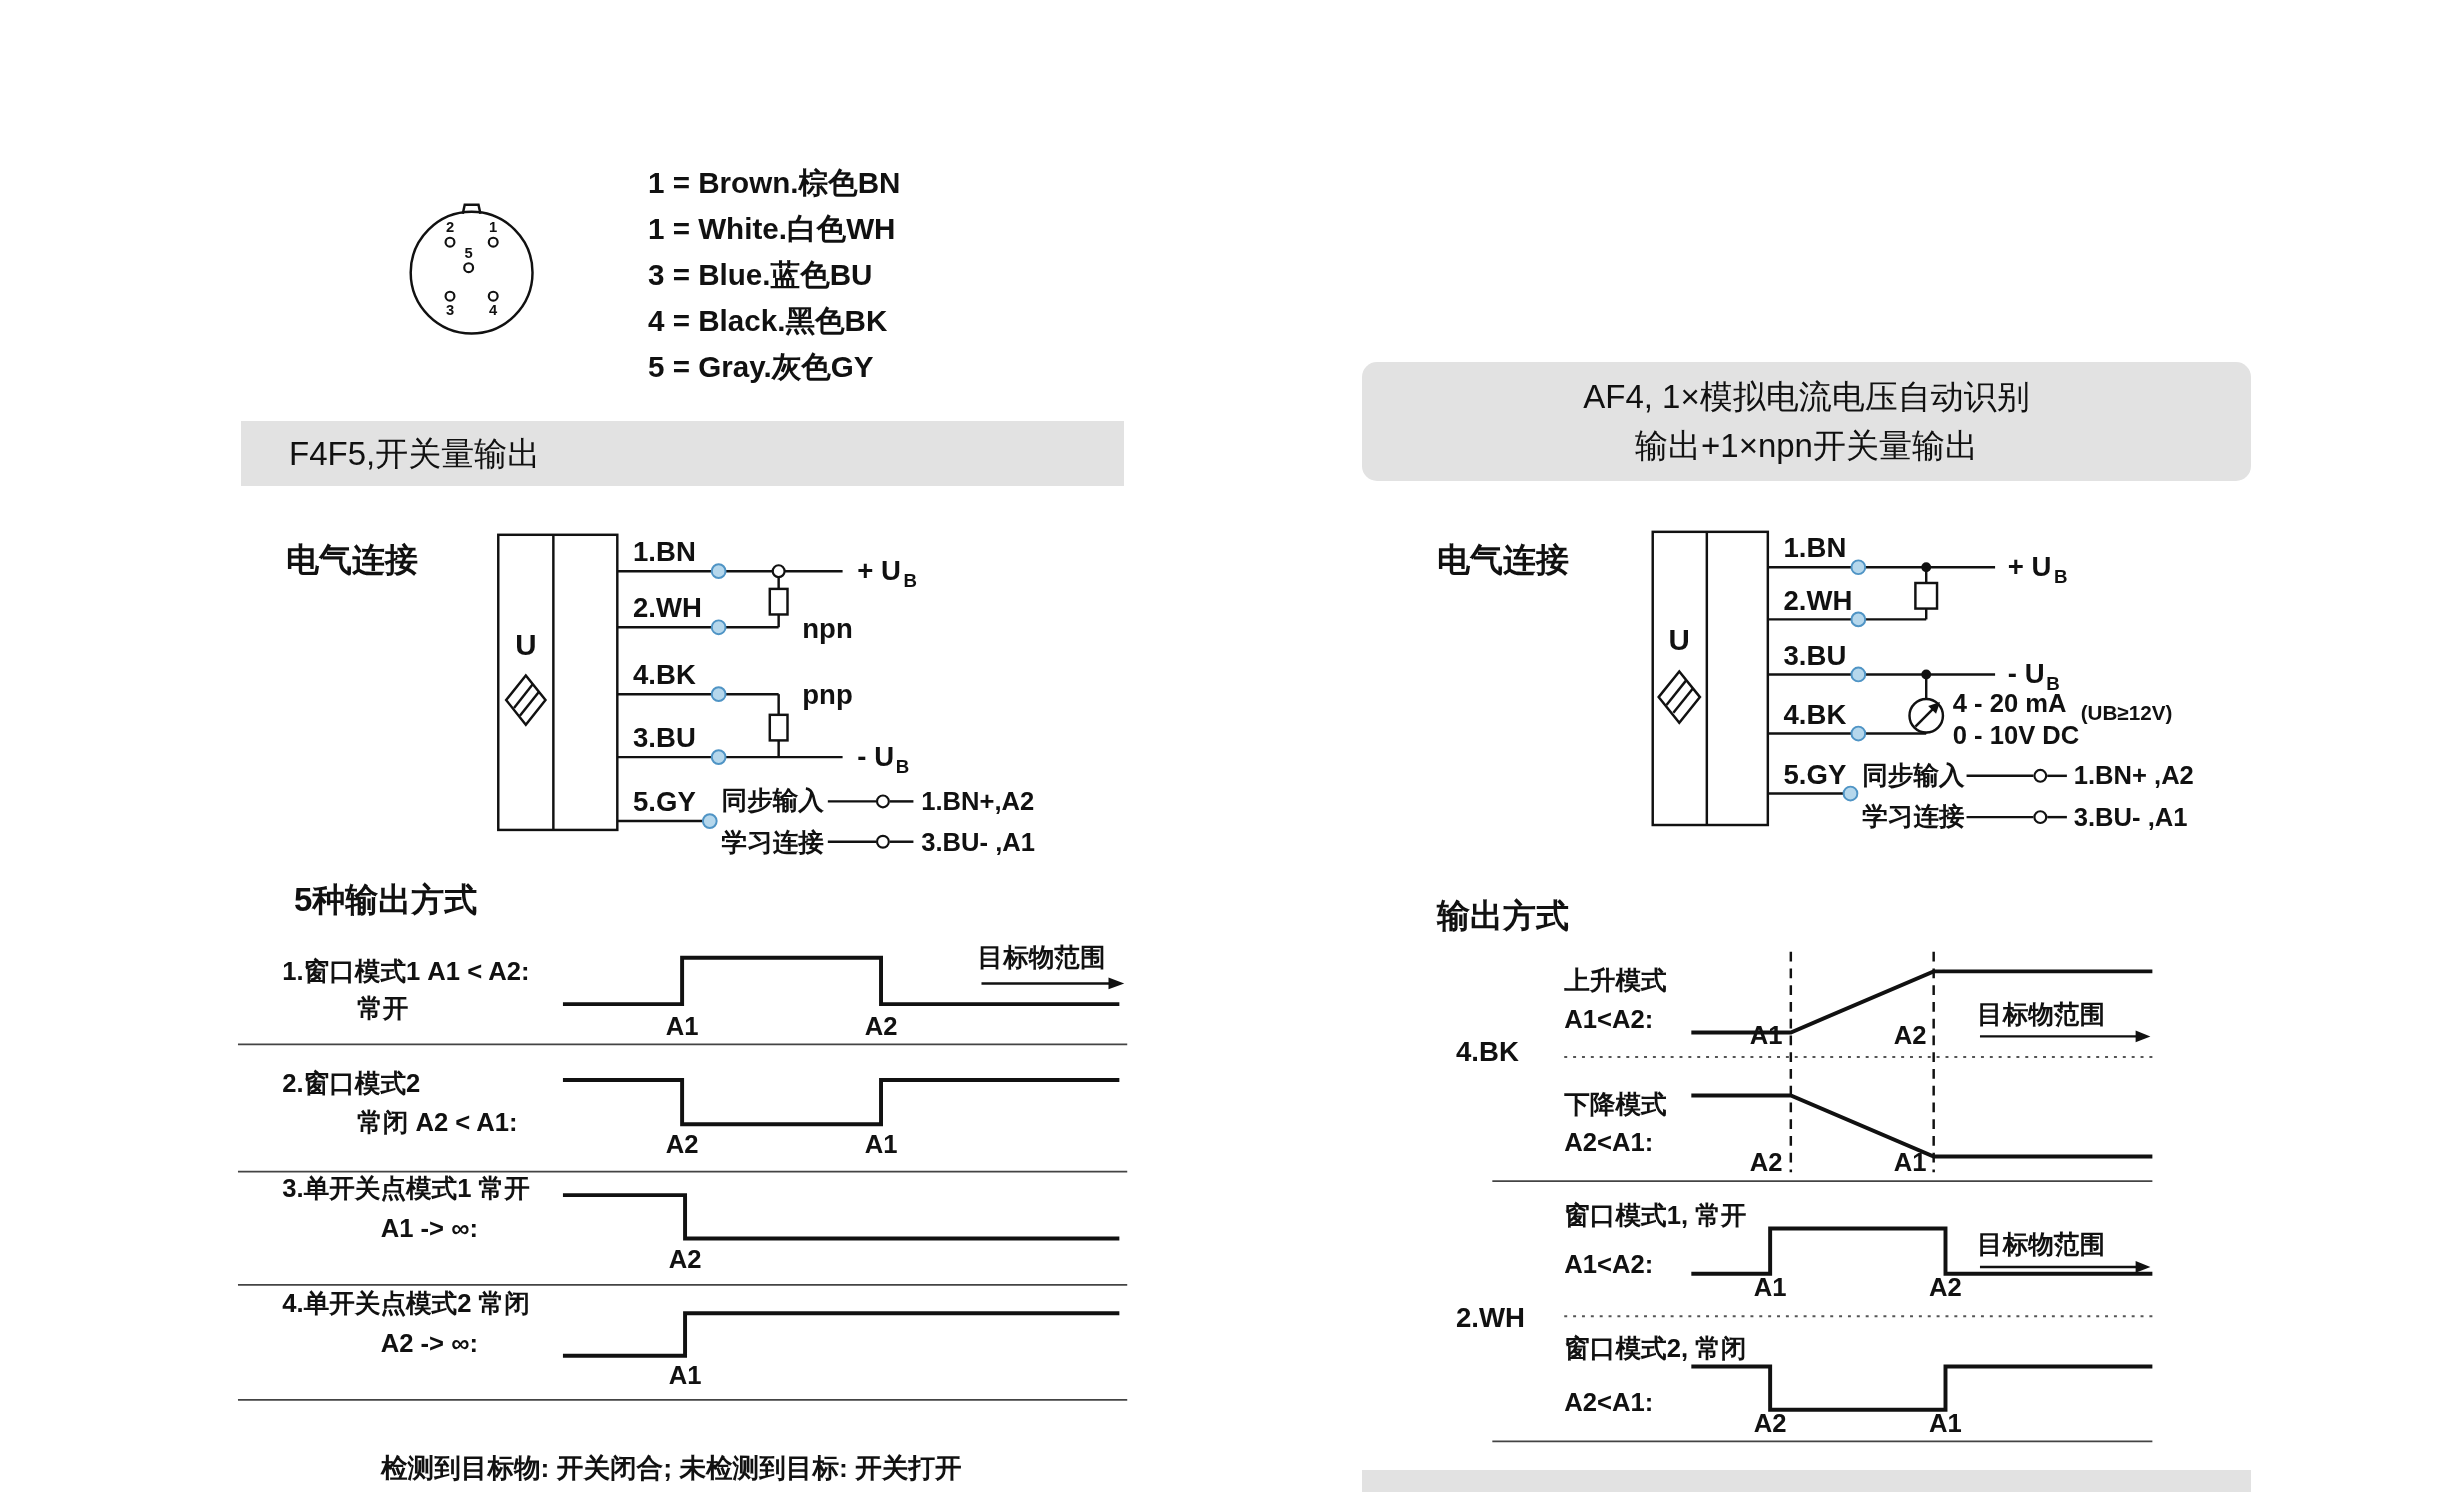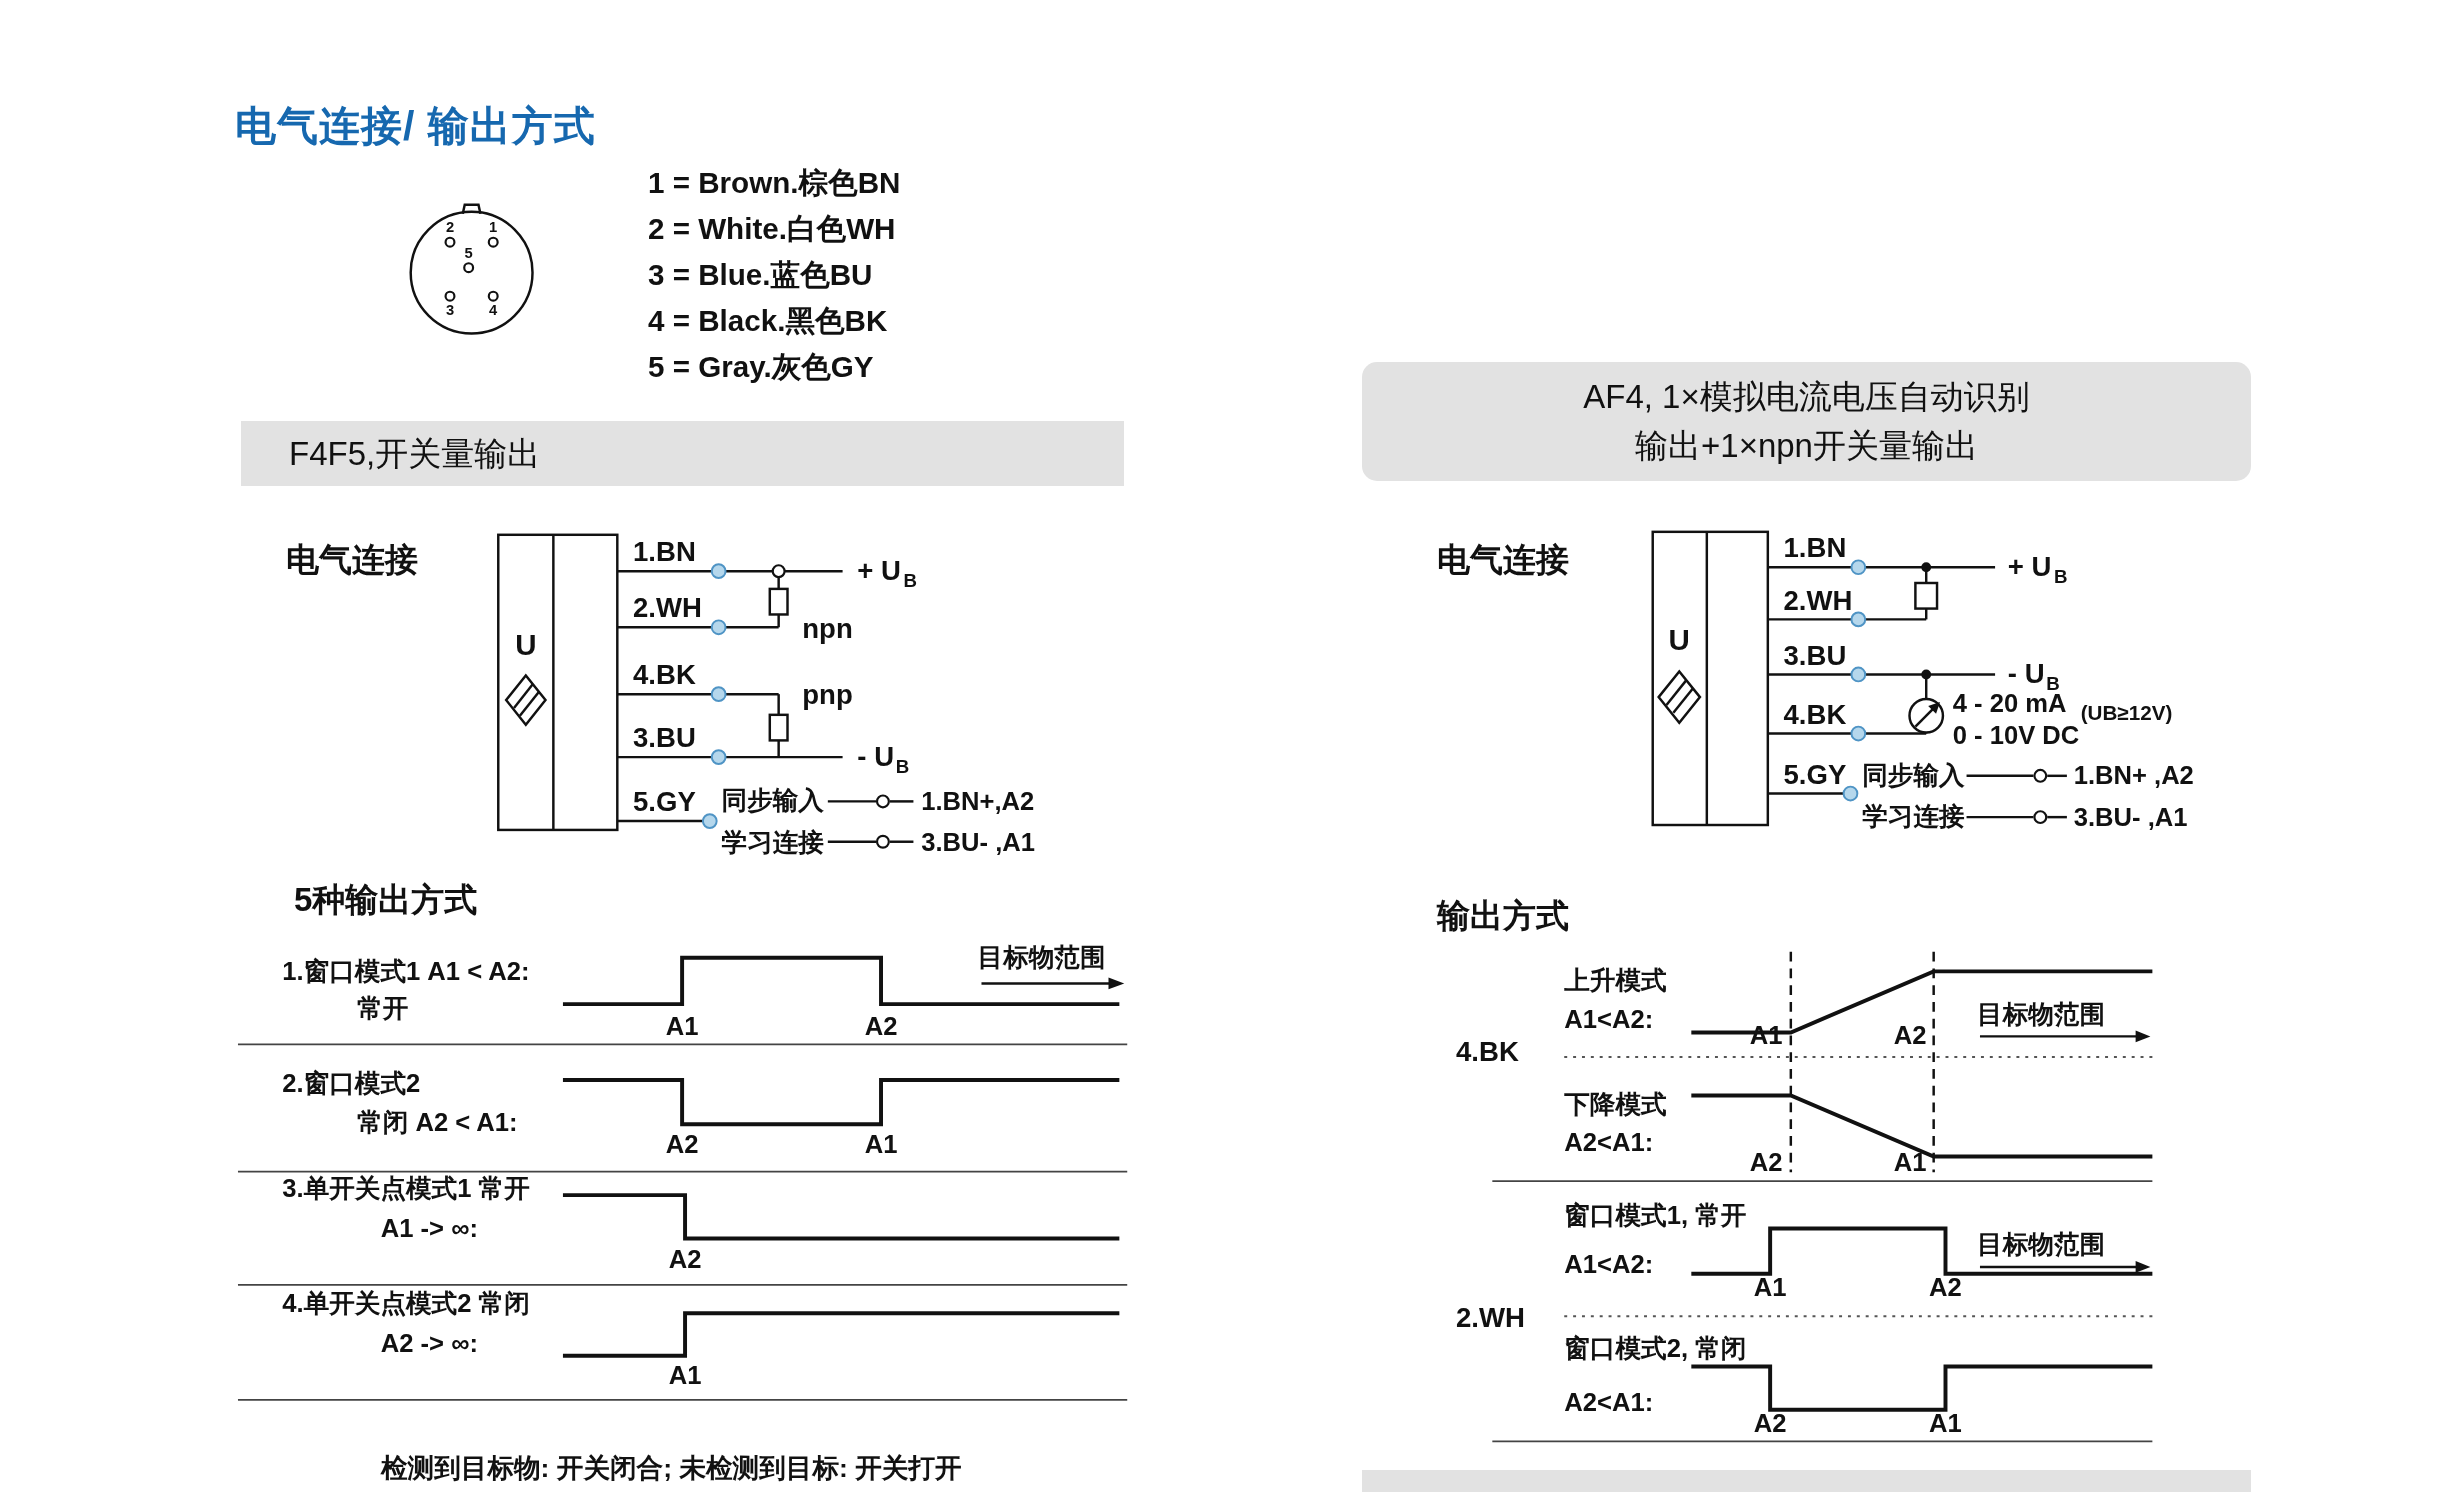--- a/index.html
+++ b/index.html
@@ -36,21 +36,20 @@
   .term  { fill:#b5d7ec; stroke:#4f94c5; stroke-width:2; }
   .oterm { fill:#ffffff; stroke:#111; stroke-width:2.2; }
   .jdot  { fill:#111; }
   .head  { fill:#111; }
 </style>
 </head>
 <body>
 
 <div id="page">
 
-  <div class="abs title" style="left:235px;top:99px">电气连接/ 输出方式</div>
 
   <svg class="abs" style="left:394px;top:195px" width="167" height="167" viewBox="0 0 170 170">
     <g>
       <circle cx="79" cy="79" r="62" class="wire"></circle>
       <path d="M70 19 L72 10 L86 10 L88 19" class="wire"></path>
     </g>
     <g>
       <circle cx="57" cy="48" r="4.5" class="oterm"></circle>
       <circle cx="101" cy="48" r="4.5" class="oterm"></circle>
       <circle cx="76" cy="74" r="4.5" class="oterm"></circle>
@@ -59,21 +58,21 @@
       <text x="57" y="38" class="pin" text-anchor="middle">2</text>
       <text x="101" y="38" class="pin" text-anchor="middle">1</text>
       <text x="76" y="64" class="pin" text-anchor="middle">5</text>
       <text x="57" y="122" class="pin" text-anchor="middle">3</text>
       <text x="101" y="122" class="pin" text-anchor="middle">4</text>
     </g>
   </svg>
 
   <div class="abs" style="left:648px;top:160px">
     <div class="legend-line">1 = Brown.棕色BN</div>
-    <div class="legend-line">2 = White.白色WH</div>
+    <div class="legend-line">1 = White.白色WH</div>
     <div class="legend-line">3 = Blue.蓝色BU</div>
     <div class="legend-line">4 = Black.黑色BK</div>
     <div class="legend-line">5 = Gray.灰色GY</div>
   </div>
 
   <div class="abs bar bar-left" style="left:241px;top:421px;width:883px;height:65px">
     <span>F4F5,开关量输出</span>
   </div>
 
   <div class="abs bar bar-right" style="left:1362px;top:362px;width:889px;height:119px">

